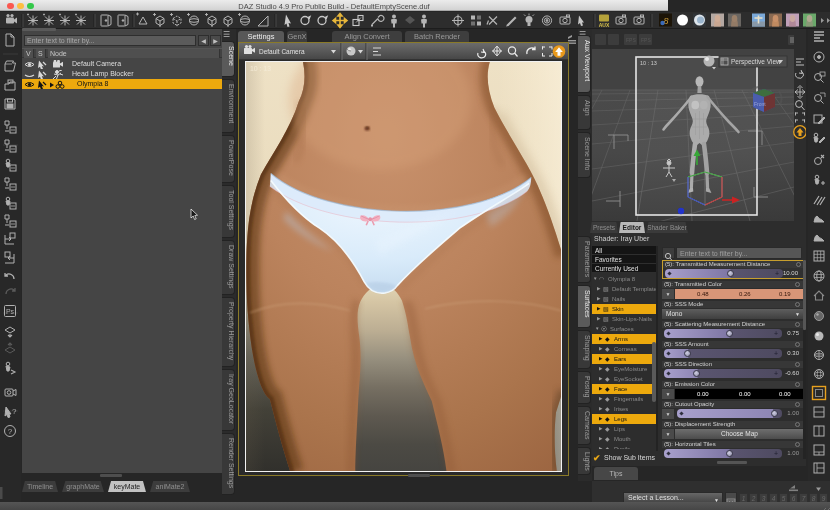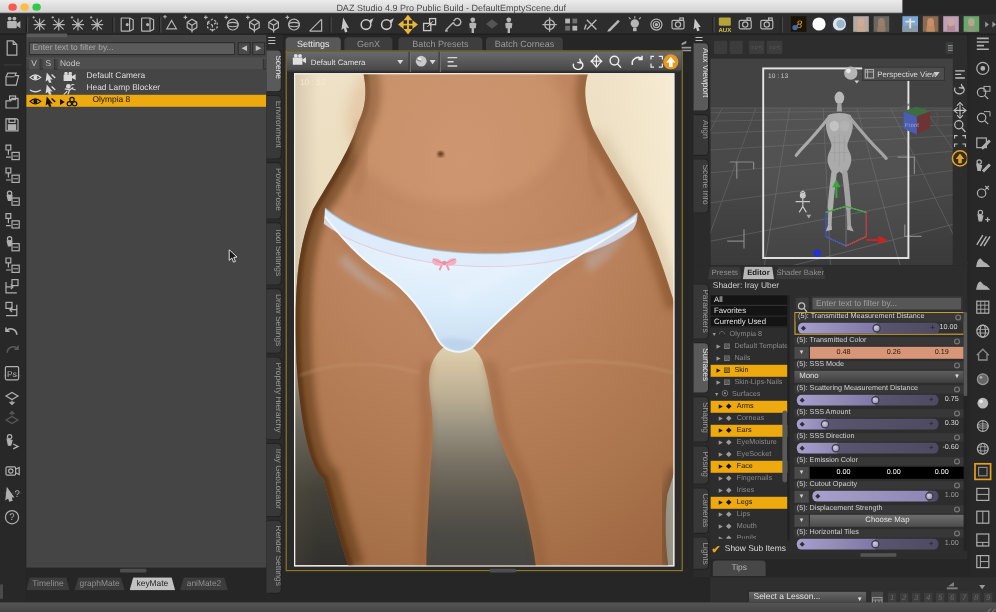--- a/index.html
+++ b/index.html
@@ -1,21 +1,21 @@
 <!DOCTYPE html>
 <html><head>
 <meta charset="utf-8">
 <style>
 * { margin:0; padding:0; box-sizing:border-box; }
 html,body { width:830px; height:510px; overflow:hidden; background:#262626;
   font-family:"Liberation Sans", sans-serif; }
 .abs { position:absolute; }
 #stage { position:relative; width:830px; height:510px; }
 
-#titlebar { left:0; top:0; width:752px; height:11px;
+#titlebar { left:0; top:0; width:668px; height:11px;
   background:linear-gradient(#ececec,#d3d3d3); border-bottom:1px solid #a8a8a8;}
 .tl { position:absolute; top:2.5px; width:6.5px; height:6.5px; border-radius:50%; }
 #title-text { position:absolute; left:0; right:0; top:1.5px; text-align:center;
   font-size:7.5px; color:#4a4a4a; }
 
 #toolbar { left:0; top:12px; width:830px; height:17px; background:#2d2d2d;
   border-bottom:1px solid #1d1d1d; }
 
 #lstrip { left:0; top:29px; width:21px; height:473px; background:#282828; }
 
@@ -510,23 +510,23 @@
       </div>
     <div class="vtab" style="top:340px; height:62px;">
         <span>Iray GeoLocator</span>
       </div>
     <div class="vtab" style="top:404px; height:62px;">
         <span>Render Settings</span>
       </div>
   </div>
 
   <div class="ttab act" style="left:238px; width:46px; top:31px;">Settings</div>
-  <div class="ttab" style="left:287px; width:40px; top:31px;">GenX</div>
-  <div class="ttab" style="left:332px; width:70px; top:31px;">Batch Presets</div>
-  <div class="ttab" style="left:405px; width:64px; top:31px;">Batch Corneas</div>
+  <div class="ttab" style="left:287px; width:20px; top:31px;">GenX</div>
+  <div class="ttab" style="left:332px; width:70px; top:31px;">Align Convert</div>
+  <div class="ttab" style="left:405px; width:64px; top:31px;">Batch Render</div>
   <div class="abs" style="left:567px; top:30px; width:10px; height:9px;"><svg width="10" height="9" xmlns="http://www.w3.org/2000/svg">
         <path d="M 1,2 l4,-2 0,2 -4,2 Z" fill="#999"></path>
         <rect x="1" y="5" width="8" height="1.4" fill="#999"></rect>
         <rect x="1" y="7.5" width="8" height="1.4" fill="#999"></rect>
       </svg></div>
   <div class="abs" id="vpframe">
     <div id="vptool">
       <svg width="329" height="17" xmlns="http://www.w3.org/2000/svg">
         <g fill="#e0e0e0">
             <rect x="5" y="5" width="8" height="6" rx="0.5"></rect>

